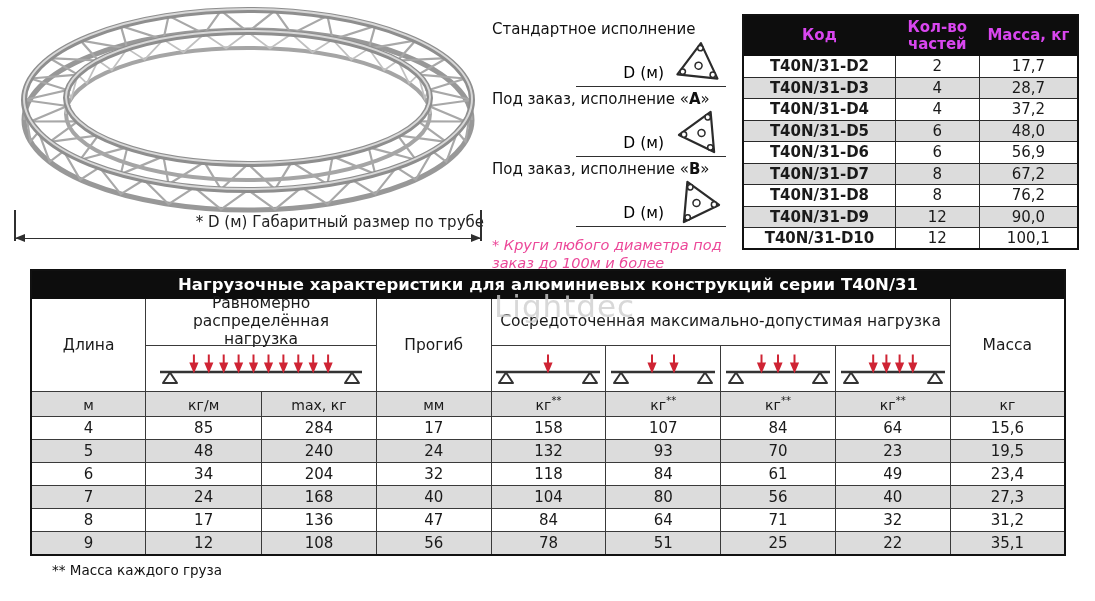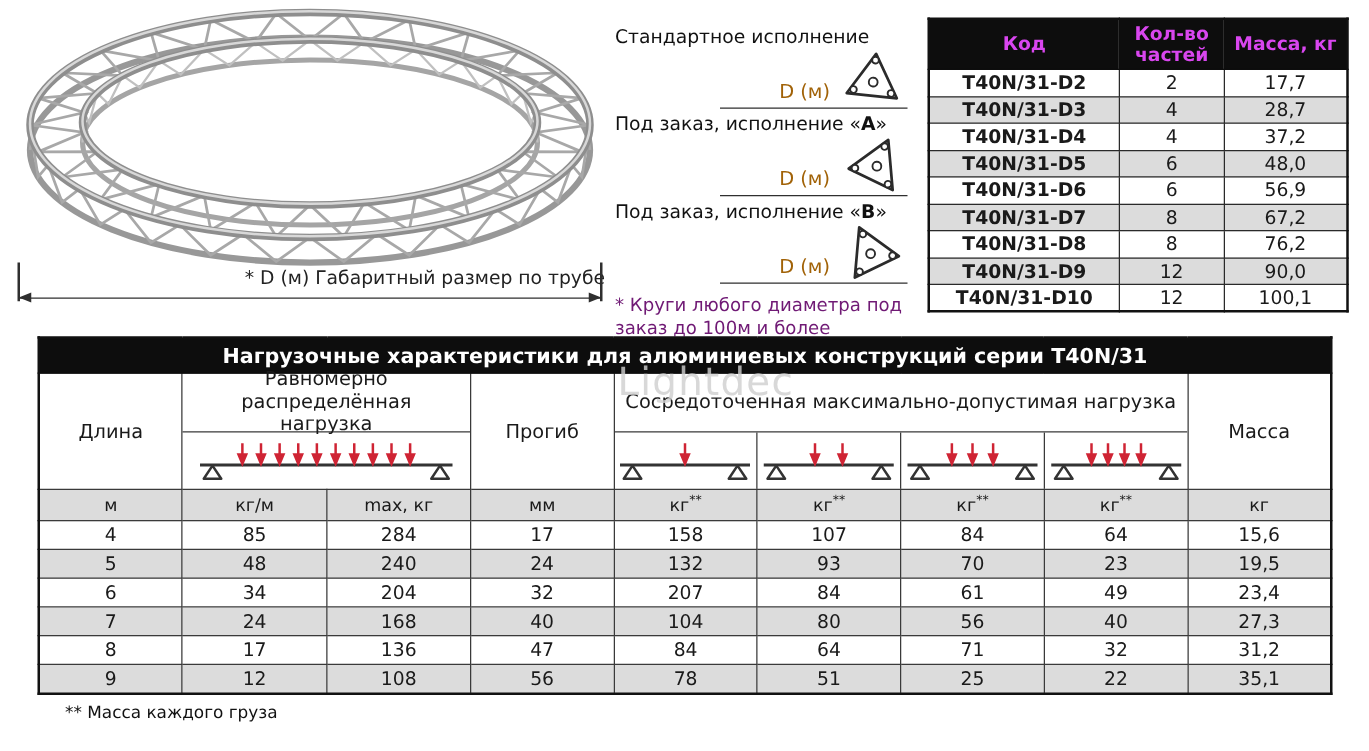--- a/index.html
+++ b/index.html
@@ -21,25 +21,25 @@
   .chord.thin { stroke:#a5a5a5; stroke-width:4; }
   .lattice { fill:none; stroke:#a8a8a8; stroke-width:2.2; }
   .lattice.light { stroke:#c0c0c0; stroke-width:1.8; }
 
   
   .legend { position:absolute; left:492px; top:20px; width:248px; }
   .legend-item { margin-bottom:3px; }
   .legend-label { font-size:15px; color:#111; }
   .legend-label b { font-weight:bold; }
   .dim-row { display:flex; align-items:flex-end; justify-content:flex-end; gap:8px; width:150px; margin-left:auto; margin-right:14px; border-bottom:1.6px solid #2f2f2f; padding-bottom:1px; }
-  .dim-text { font-size:15.5px; padding-bottom:3px; color:#a16207; }
+  .dim-text { font-size:15.5px; padding-bottom:3px; color:#000000; }
   .tri-icon { display:block; }
   .tri { fill:#fff; stroke:#2b2b2b; stroke-width:2.6; stroke-linejoin:round; }
   .hole { fill:#fff; stroke:#2b2b2b; stroke-width:1.8; }
-  .legend-note { font-size:14.5px; line-height:1.25; margin-top:9px; color:#701a75; width:250px; }
+  .legend-note { font-style:italic; font-size:14.5px; line-height:1.25; margin-top:9px; color:#ec4899; width:250px; }
 
   
   .parts-table { position:absolute; left:742px; top:14px; width:337px; border-collapse:collapse; table-layout:fixed; text-align:center; border:2px solid #111; }
   .parts-table th { background:#0d0d0d; color:#d946ef; font-size:15px; font-weight:bold; line-height:1.1; padding:3px 2px; height:31px; border:1px solid #0d0d0d; }
   .parts-table td { font-size:15px; padding:1px 2px; height:21.5px; border:1px solid #2a2a2a; }
   .parts-table td:first-child { font-weight:bold; }
   .parts-table tbody tr:nth-child(even) { background:#dcdcdc; }
 
   
   .load-wrap { position:absolute; left:30px; top:269px; width:1036px; }
@@ -342,21 +342,21 @@
             <td>93</td>
             <td>70</td>
             <td>23</td>
             <td>19,5</td>
           </tr>
           <tr>
             <td>6</td>
             <td>34</td>
             <td>204</td>
             <td>32</td>
-            <td>207</td>
+            <td>118</td>
             <td>84</td>
             <td>61</td>
             <td>49</td>
             <td>23,4</td>
           </tr>
           <tr>
             <td>7</td>
             <td>24</td>
             <td>168</td>
             <td>40</td>

